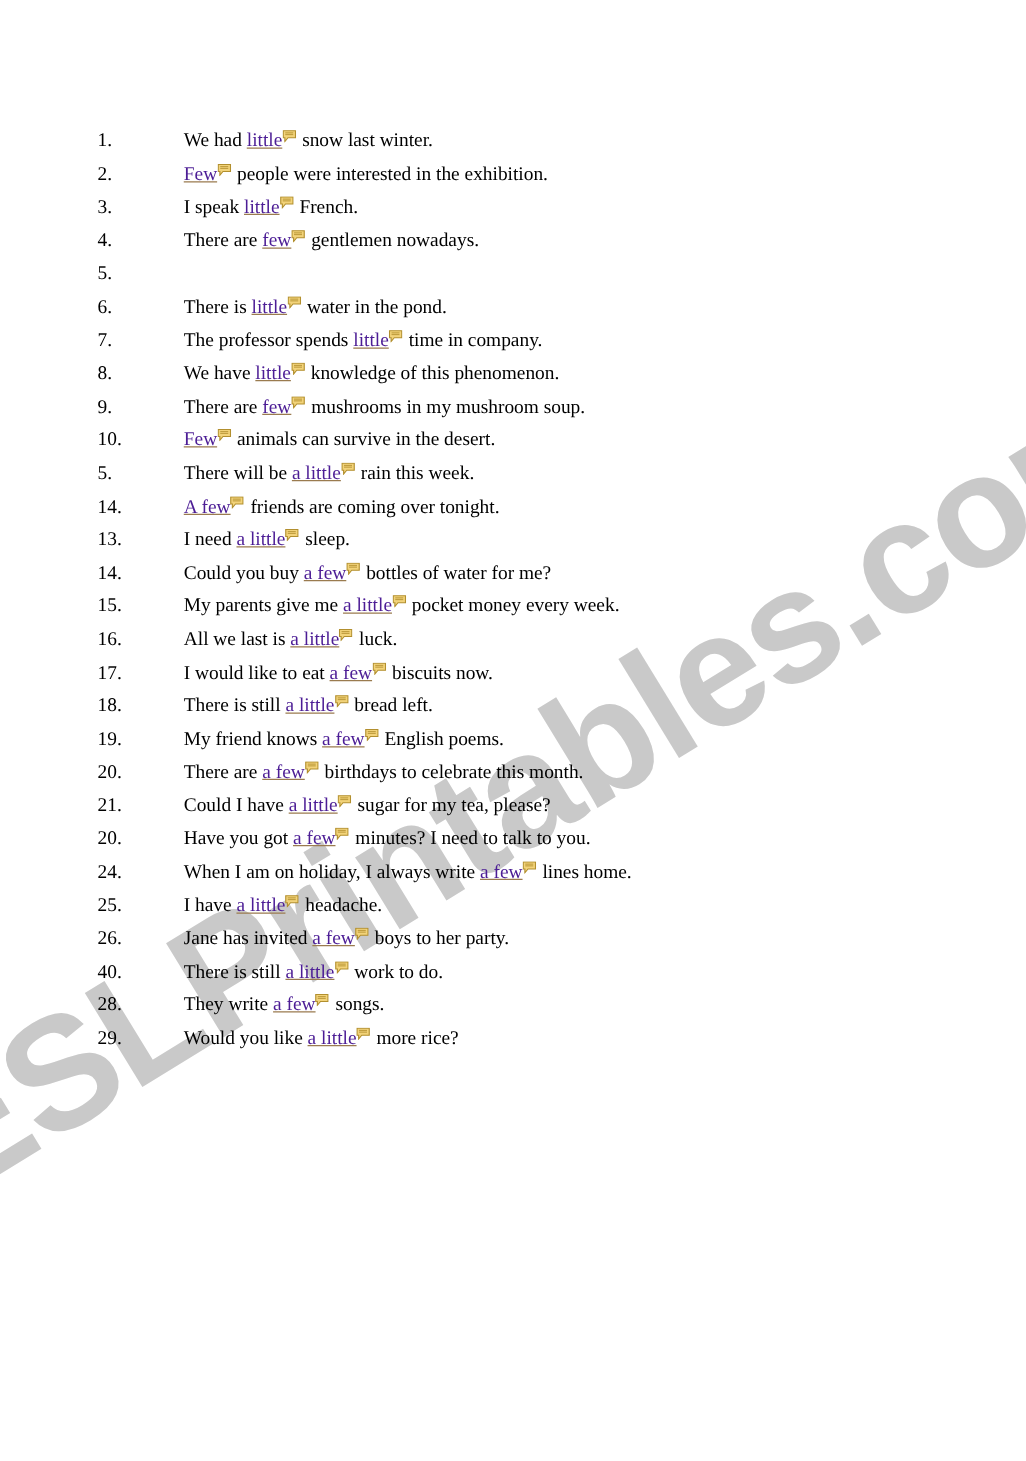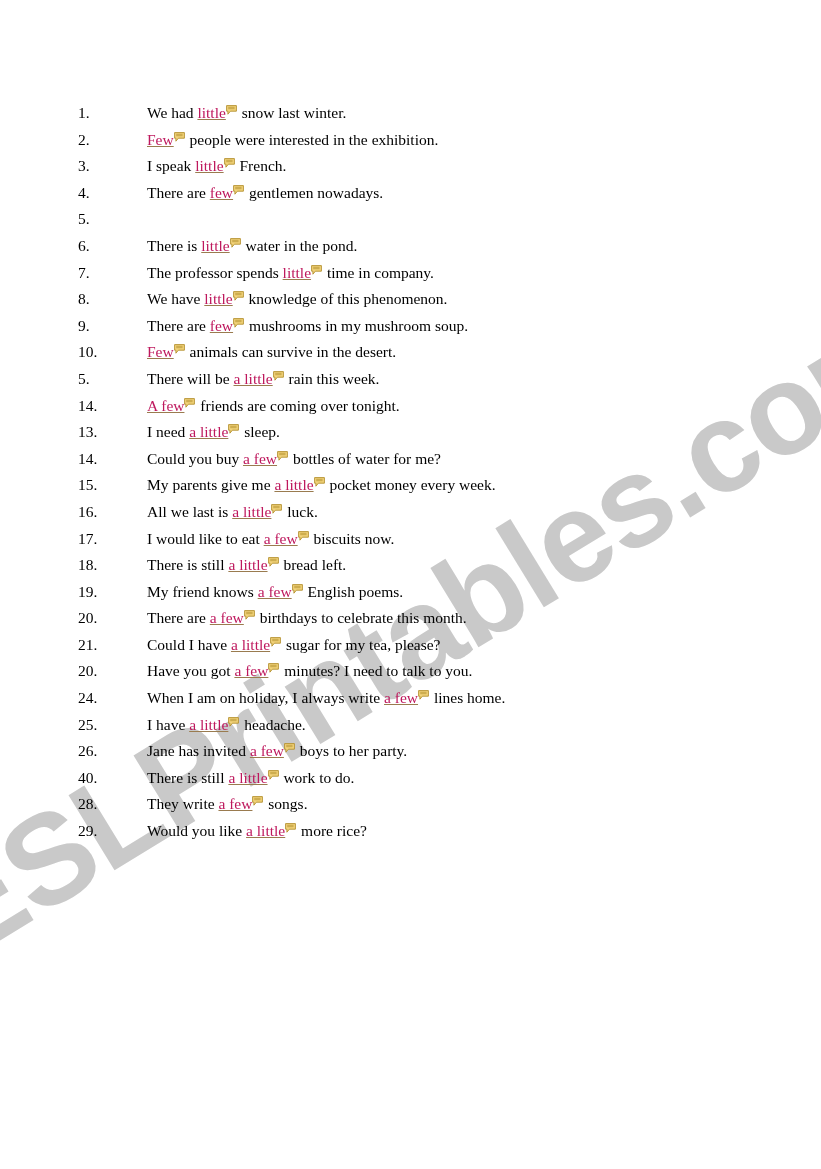--- a/index.html
+++ b/index.html
@@ -75,21 +75,21 @@
 
   .row-text {
     position: absolute;
     left: 147px;
     top: 0;
     font-size: 15.5px;
   }
 
   
   .hl {
-    color: #be185d;
+    color: #4c1d95;
     text-decoration: underline;
     text-decoration-color: #9a7b4f;
     text-underline-offset: 1px;
   }
 
   
   .comment-icon {
     display: inline-block;
     width: 11px;
     height: 10px;

